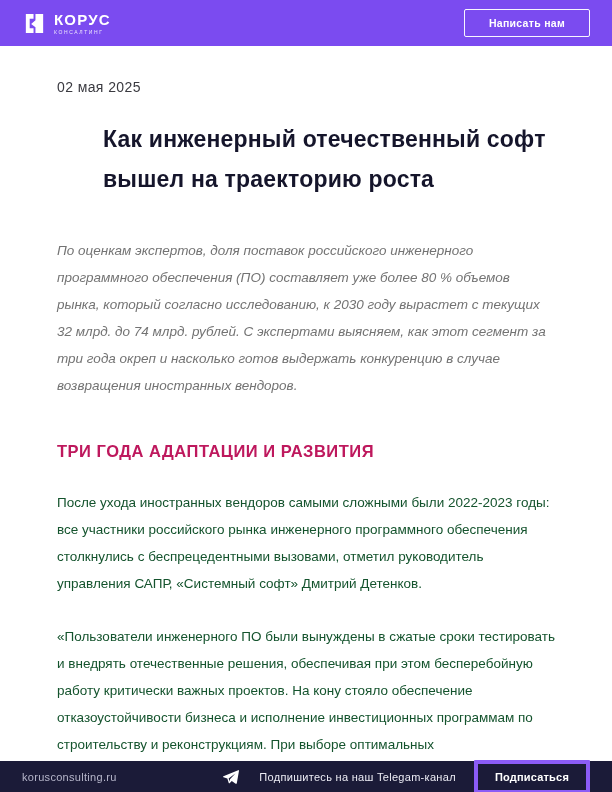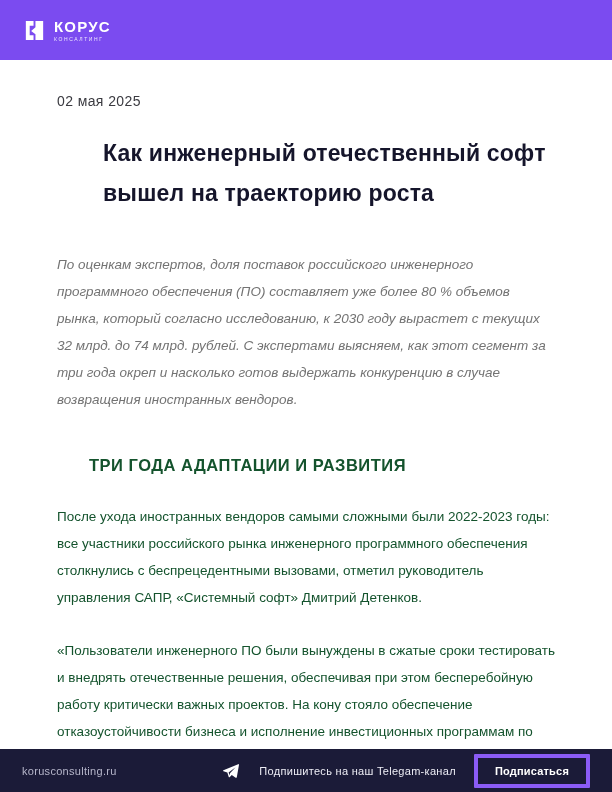--- a/index.html
+++ b/index.html
@@ -7,21 +7,21 @@
   body {
     width: 612px; height: 792px;
     position: relative;
     background: #ffffff;
     font-family: "Liberation Sans", sans-serif;
     overflow: hidden;
   }
 
   
   .header {
-    height: 60px;
+    height: 46px;
     background: #7b4bf0;
     display: flex;
     align-items: center;
     padding: 0 22px;
   }
   .logo { display: flex; align-items: center; gap: 7px; cursor: pointer; }
   .logo-icon { width: 25px; height: 25px; display: block; }
   .logo-text { display: flex; flex-direction: column; line-height: 1; }
   .logo-title {
     color: #ffffff; font-size: 15px; font-weight: 700;
@@ -56,35 +56,34 @@
   }
   .lead {
     margin-top: 38px;
     font-style: italic;
     font-size: 13.5px; line-height: 27px;
     color: #737373;
   }
   .section-heading {
     margin-top: 43px;
     font-size: 16.5px; font-weight: 700;
-    color: #14532d; letter-spacing: 0.5px;
+    color: #be185d; letter-spacing: 0.5px;
     text-transform: uppercase;
-    margin-left: 32px;
   }
   .body-par {
     margin-top: 28px;
     font-size: 13.5px; line-height: 27px;
     color: #14532d;
   }
   .body-par + .body-par { margin-top: 26px; }
 
   
   .footer {
     position: absolute; left: 0; right: 0; bottom: 0;
-    height: 43px;
+    height: 31px;
     background: #1b1b38;
     display: flex;
     align-items: center;
     padding: 0 22px;
   }
   .site-link {
     color: #b6b6ca; font-size: 11px; letter-spacing: 0.3px;
     margin-right: auto; cursor: pointer;
   }
   .tg-group { display: flex; align-items: center; gap: 20px; cursor: pointer; }
@@ -110,20 +109,21 @@
   <div class="logo">
     <svg class="logo-icon" viewBox="0 0 26 26" xmlns="http://www.w3.org/2000/svg">
       <path fill="#ffffff" d="M4 3 h8 v5 h-4 v10 h4 v5 H4 Z"></path>
       <path fill="#ffffff" d="M14 3 h8 v20 h-8 v-6 L9.5 13.5 14 9.5 Z"></path>
     </svg>
     <div class="logo-text">
       <span class="logo-title">КОРУС</span>
       <span class="logo-subtitle">КОНСАЛТИНГ</span>
     </div>
   </div>
+  <button class="contact-btn">Написать нам</button>
 </header>
 
 <main class="article">
   <div class="date">02 мая 2025</div>
   <h1 class="title">Как инженерный отечественный софт вышел на траекторию роста</h1>
   <p class="lead">По оценкам экспертов, доля поставок российского инженерного программного обеспечения (ПО) составляет уже более 80 % объемов рынка, который согласно исследованию, к 2030 году вырастет с текущих 32 млрд. до 74 млрд. рублей. С экспертами выясняем, как этот сегмент за три года окреп и насколько готов выдержать конкуренцию в случае возвращения иностранных вендоров.</p>
   <h2 class="section-heading">ТРИ ГОДА АДАПТАЦИИ И РАЗВИТИЯ</h2>
   <p class="body-par">После ухода иностранных вендоров самыми сложными были 2022-2023 годы: все участники российского рынка инженерного программного обеспечения столкнулись с беспрецедентными вызовами, отметил руководитель управления САПР, «Системный софт» Дмитрий Детенков.</p>
   <p class="body-par">«Пользователи инженерного ПО были вынуждены в сжатые сроки тестировать и внедрять отечественные решения, обеспечивая при этом бесперебойную работу критически важных проектов. На кону стояло обеспечение отказоустойчивости бизнеса и исполнение инвестиционных программам по строительству и реконструкциям. При выборе оптимальных</p>
 </main>

